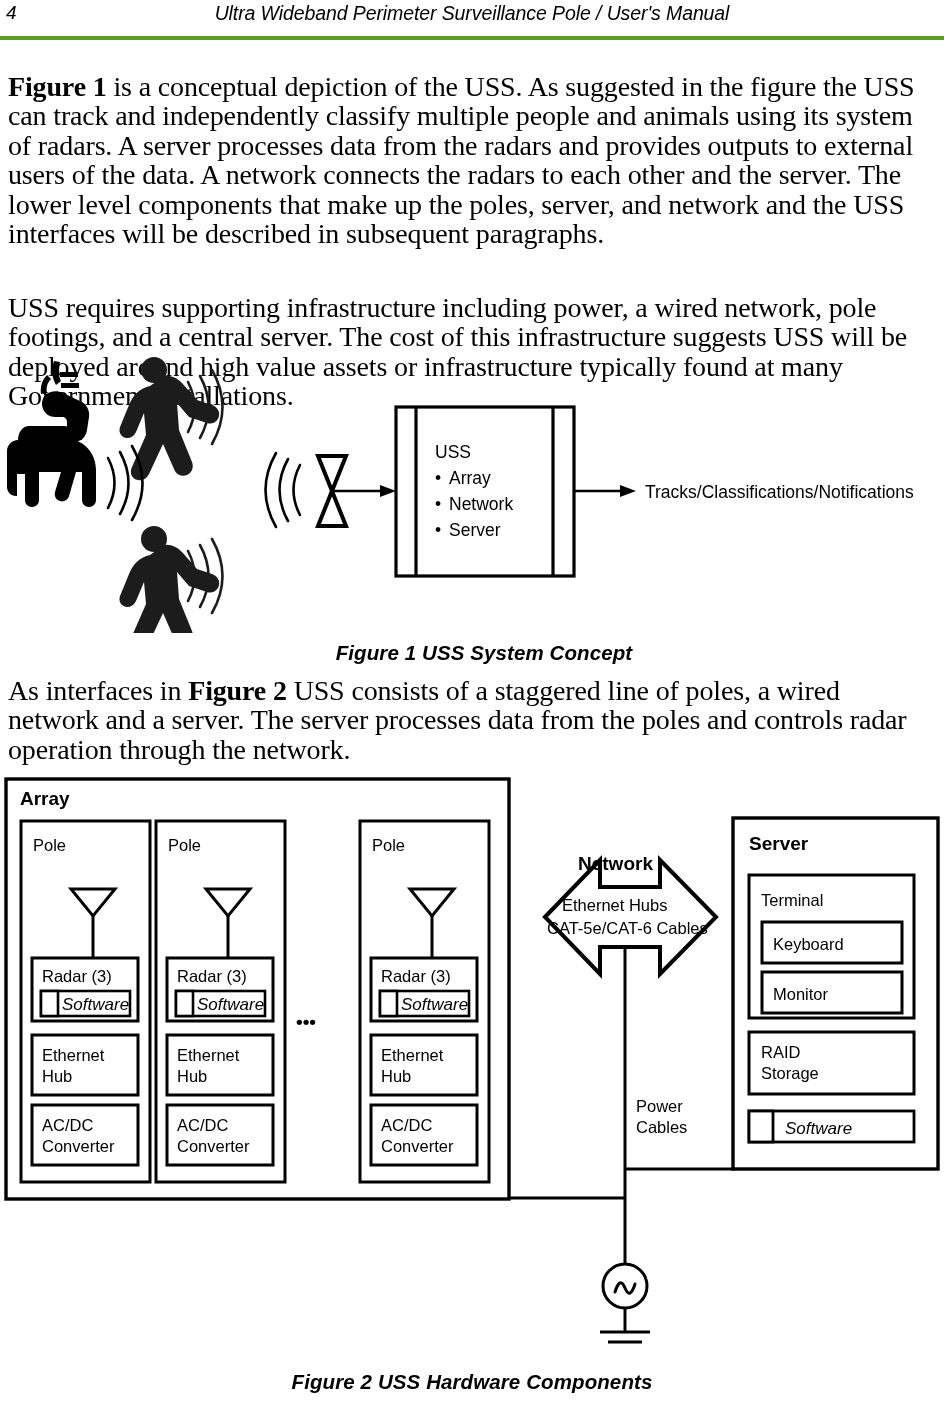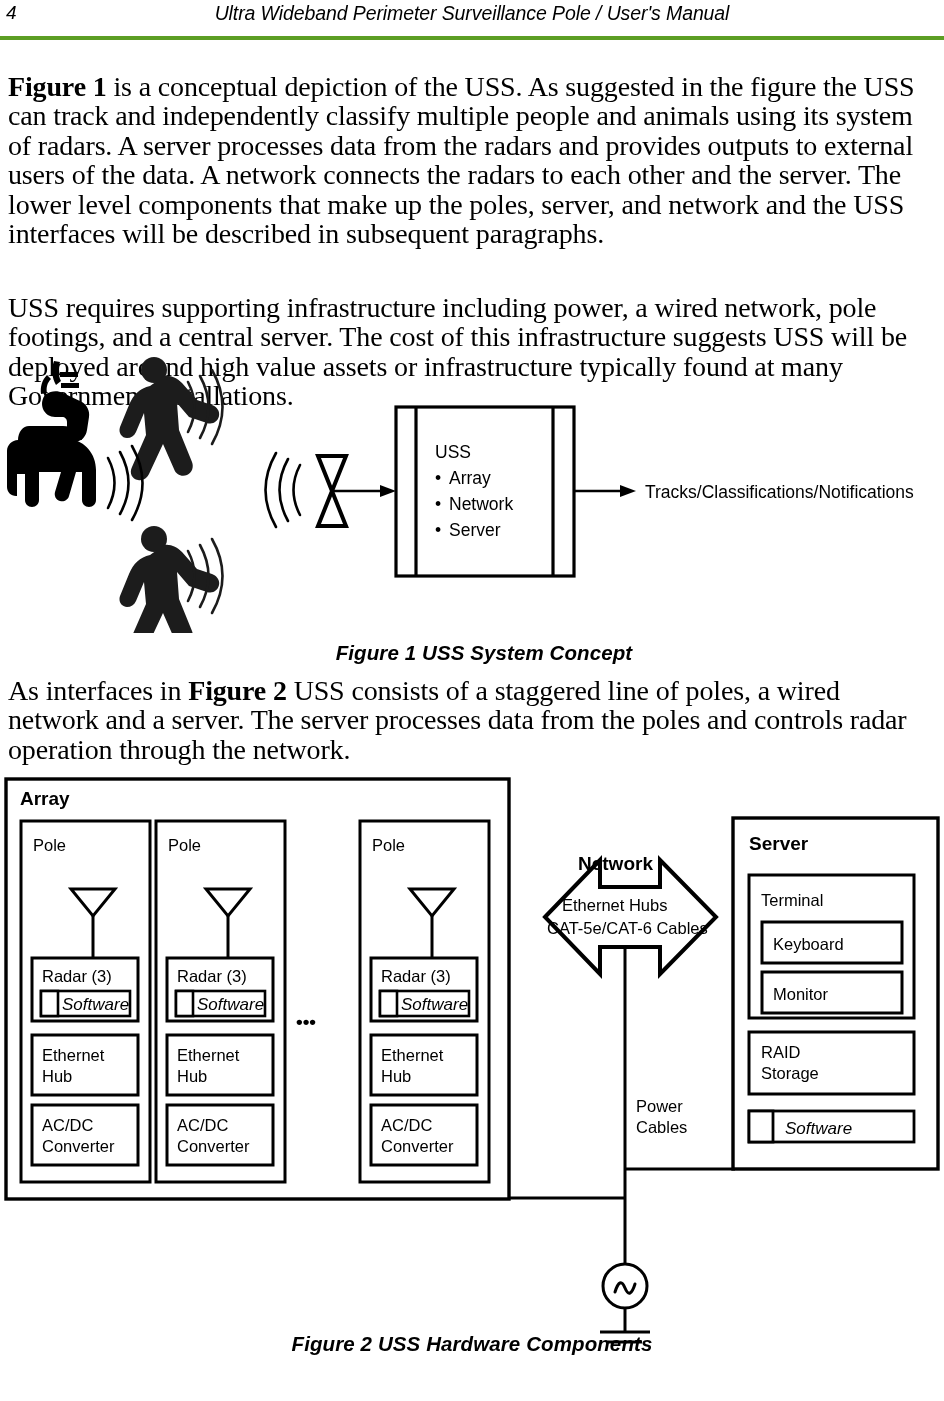--- a/index.html
+++ b/index.html
@@ -70,21 +70,21 @@
     position: absolute;
     width: 944px;
     text-align: center;
     font-family: "Liberation Sans", sans-serif;
     font-style: italic;
     font-weight: 700;
     font-size: 20.5px;
     letter-spacing: 0.1px;
   }
   #figure1-caption { left: 0; top: 641px; margin-left: 12px; }
-  #figure2-caption { left: 0; top: 1332px; }
+  #figure2-caption { left: 0; top: 1370px; }
 
   
   #figure-1 {
     position: absolute;
     left: 0; top: 348px;
     width: 900px;
     height: 285px;
   }
   #figure-1 svg { display: block; }
   .fig-label {

